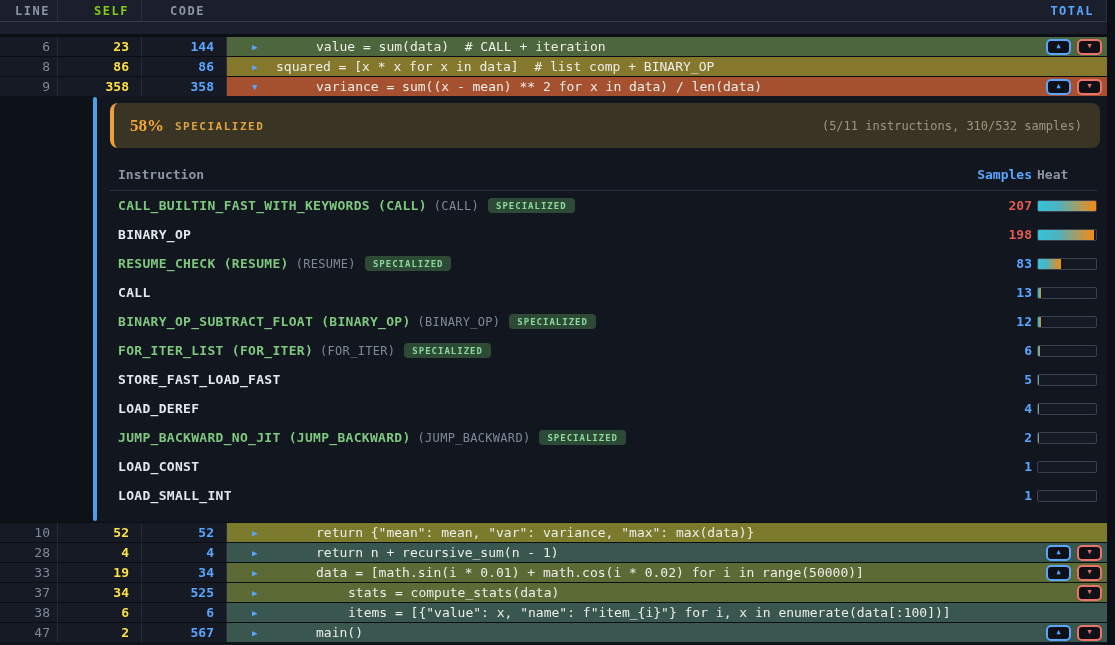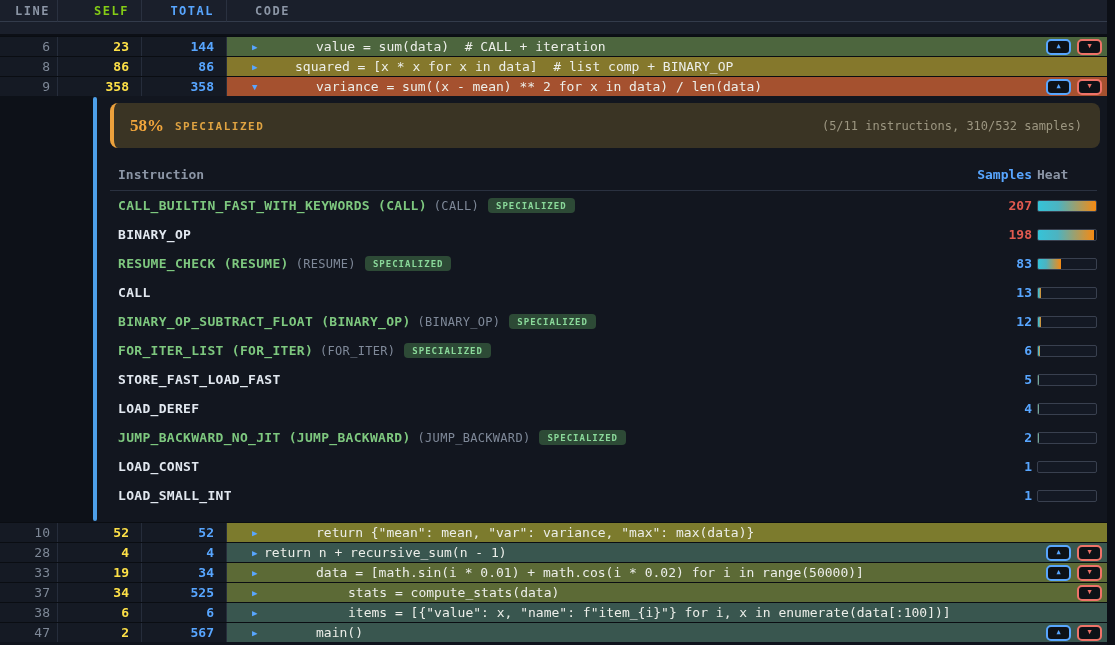--- a/index.html
+++ b/index.html
@@ -75,22 +75,22 @@
   .heat-fill { height:100%; background:linear-gradient(90deg,#35c3d8 0%,#4db3c0 35%,#f68a12 100%); }
 </style>
 </head>
 <body>
 
 <div class="app">
 
   <div class="grid-header">
     <div class="hcell c-line">LINE</div>
     <div class="hcell c-self">SELF</div>
+    <div class="hcell c-code">CODE</div>
     <div class="hcell c-total">TOTAL</div>
-    <div class="hcell c-code">CODE</div>
   </div>
 
   <div id="top-rows">
   <div class="code-row">
     <div class="cell c-line">6</div>
     <div class="cell c-self">23</div>
     <div class="cell c-total">144</div>
     <div class="cell c-code" style="background: rgb(77, 102, 62);">
       <span class="toggle">▶</span>
       <span class="code-text" style="padding-left: 89px;">value = sum(data)  # CALL + iteration</span>
@@ -100,21 +100,21 @@
       </span>
     </div>
   </div>
 
   <div class="code-row">
     <div class="cell c-line">8</div>
     <div class="cell c-self">86</div>
     <div class="cell c-total">86</div>
     <div class="cell c-code" style="background: rgb(133, 120, 44);">
       <span class="toggle">▶</span>
-      <span class="code-text" style="padding-left: 49px; margin-left: 19px;">squared = [x * x for x in data]  # list comp + BINARY_OP</span>
+      <span class="code-text" style="padding-left: 49px;">squared = [x * x for x in data]  # list comp + BINARY_OP</span>
       <span class="row-btns">
         
         
       </span>
     </div>
   </div>
 
   <div class="code-row">
     <div class="cell c-line">9</div>
     <div class="cell c-self">358</div>
@@ -291,21 +291,21 @@
       </span>
     </div>
   </div>
 
   <div class="code-row">
     <div class="cell c-line">28</div>
     <div class="cell c-self">4</div>
     <div class="cell c-total">4</div>
     <div class="cell c-code" style="background: rgb(57, 86, 79);">
       <span class="toggle">▶</span>
-      <span class="code-text" style="padding-left: 37px;">return n + recursive_sum(n - 1)</span>
+      <span class="code-text" style="padding-left: 89px;">return n + recursive_sum(n - 1)</span>
       <span class="row-btns">
         <button class="rbtn up">▲</button>
         <button class="rbtn down">▼</button>
       </span>
     </div>
   </div>
 
   <div class="code-row">
     <div class="cell c-line">33</div>
     <div class="cell c-self">19</div>

